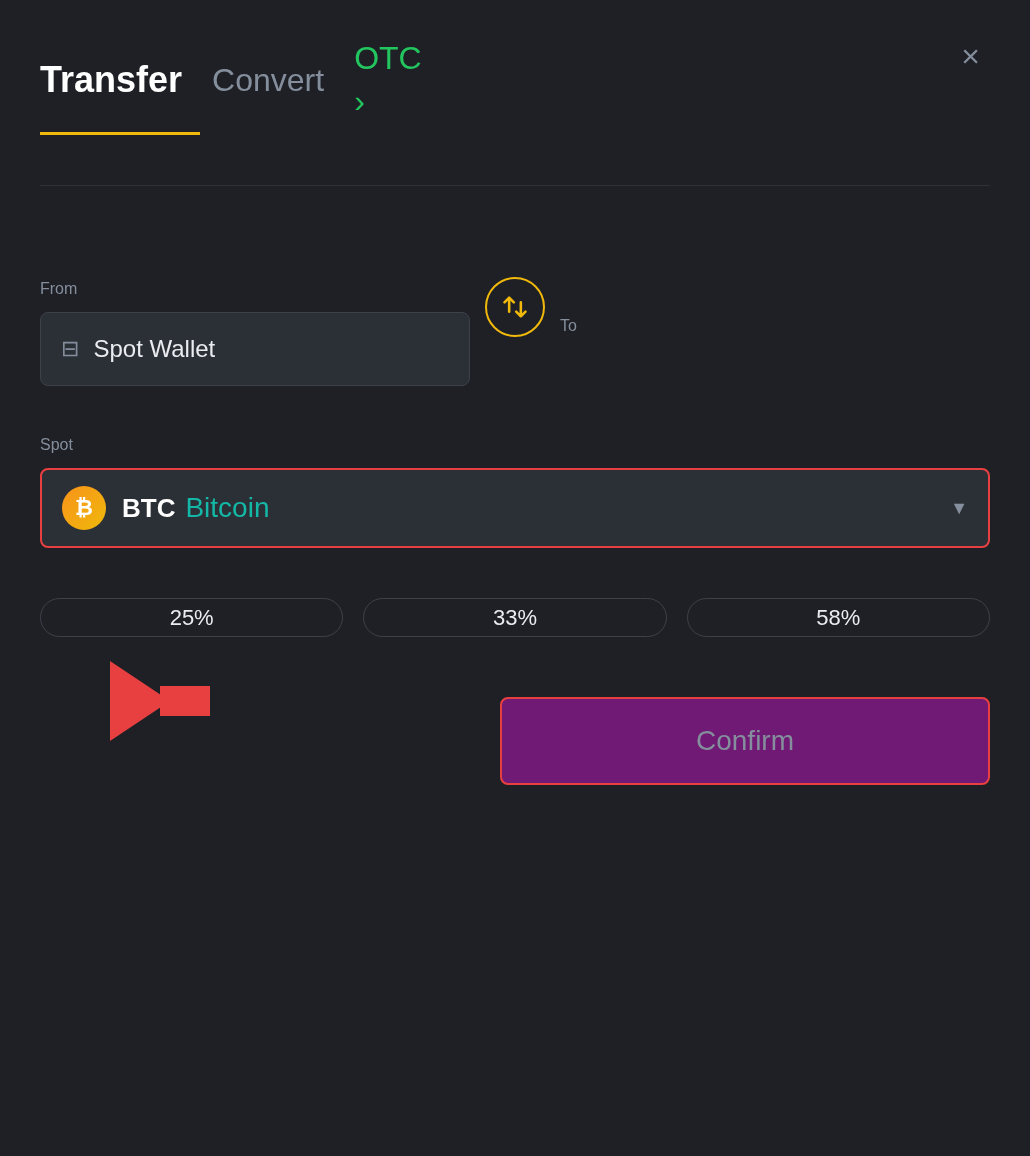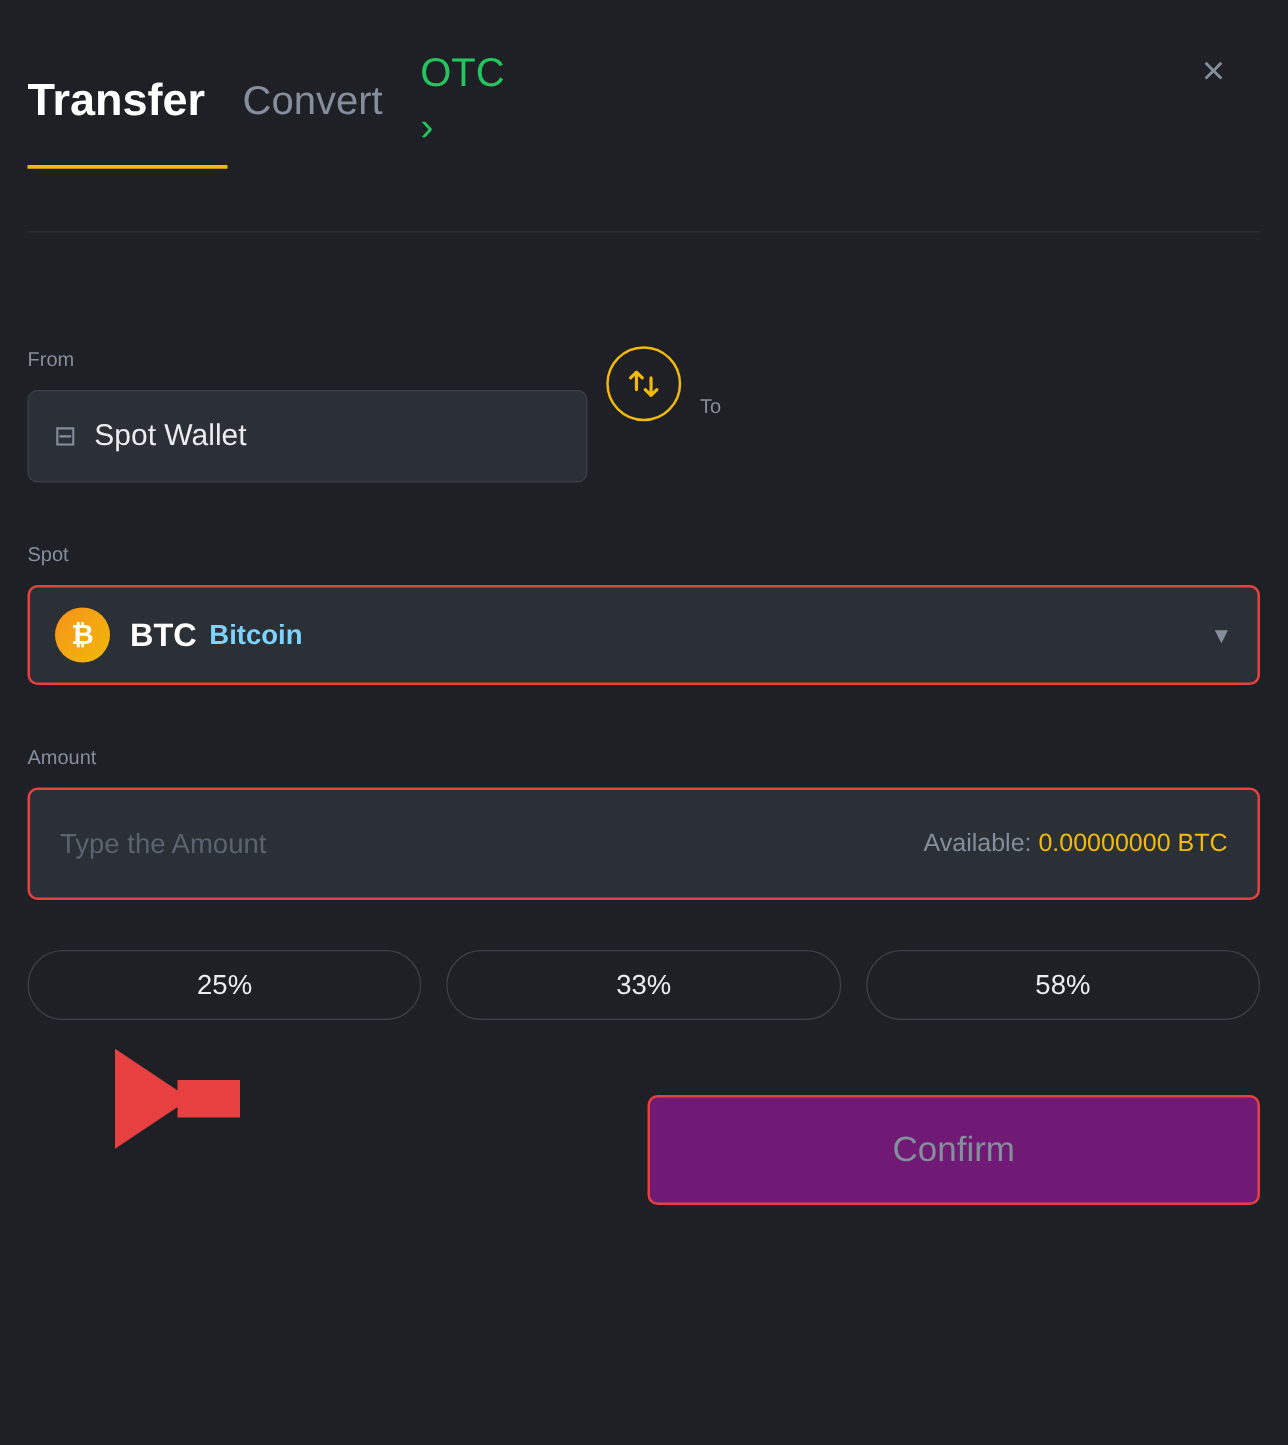--- a/index.html
+++ b/index.html
@@ -16,21 +16,21 @@
       align-items: center;
       justify-content: center;
       font-family: -apple-system, BlinkMacSystemFont, 'Segoe UI', sans-serif;
     }
 
     .modal {
       width: 1030px;
       height: 1156px;
       background-color: #1e2026;
       position: relative;
-      padding: 40px 22px;
+      padding: 40px 40px;
       overflow: hidden;
     }
 
     
     .header {
       display: flex;
       align-items: center;
       gap: 30px;
       margin-bottom: 0;
     }
@@ -191,23 +191,23 @@
       flex-shrink: 0;
     }
 
     .coin-name {
       font-size: 26px;
       font-weight: 700;
       color: #ffffff;
     }
 
     .coin-fullname {
-      font-size: 22px;
-      font-weight: 700;
-      color: #7dd3fc;
+      font-size: 28px;
+      font-weight: 400;
+      color: #14b8a6;
       margin-left: 10px;
     }
 
     .dropdown-arrow {
       margin-left: auto;
       color: #848e9c;
       font-size: 18px;
     }
 
     
@@ -245,21 +245,21 @@
 
     
     .percent-buttons {
       display: flex;
       gap: 20px;
       margin-bottom: 60px;
     }
 
     .pct-btn {
       flex: 1;
-      height: 56px;
+      height: 39px;
       background-color: transparent;
       border: 1px solid #3d4149;
       border-radius: 50px;
       color: #eaecef;
       font-size: 22px;
       cursor: pointer;
       font-weight: 500;
     }
 
     
@@ -339,28 +339,20 @@
   <div class="coin-section">
     <div class="field-label">Spot</div>
     <div class="coin-dropdown">
       <div class="btc-icon">₿</div>
       <span class="coin-name">BTC</span>
       <span class="coin-fullname">Bitcoin</span>
       <span class="dropdown-arrow">▼</span>
     </div>
   </div>
 
-  <div class="amount-section">
-    <div class="field-label">Amount</div>
-    <div class="amount-input-box">
-      <span class="amount-placeholder">Type the Amount</span>
-      <span class="available-text">Available:</span>
-      <span class="available-value">&nbsp;<span>0.00000000 BTC</span></span>
-    </div>
-  </div>
 
   <div class="percent-buttons">
     <button class="pct-btn">25%</button>
     <button class="pct-btn">33%</button>
     <button class="pct-btn">58%</button>
   </div>
 
   <div class="confirm-section">
 
     <div class="arrow-wrapper">

